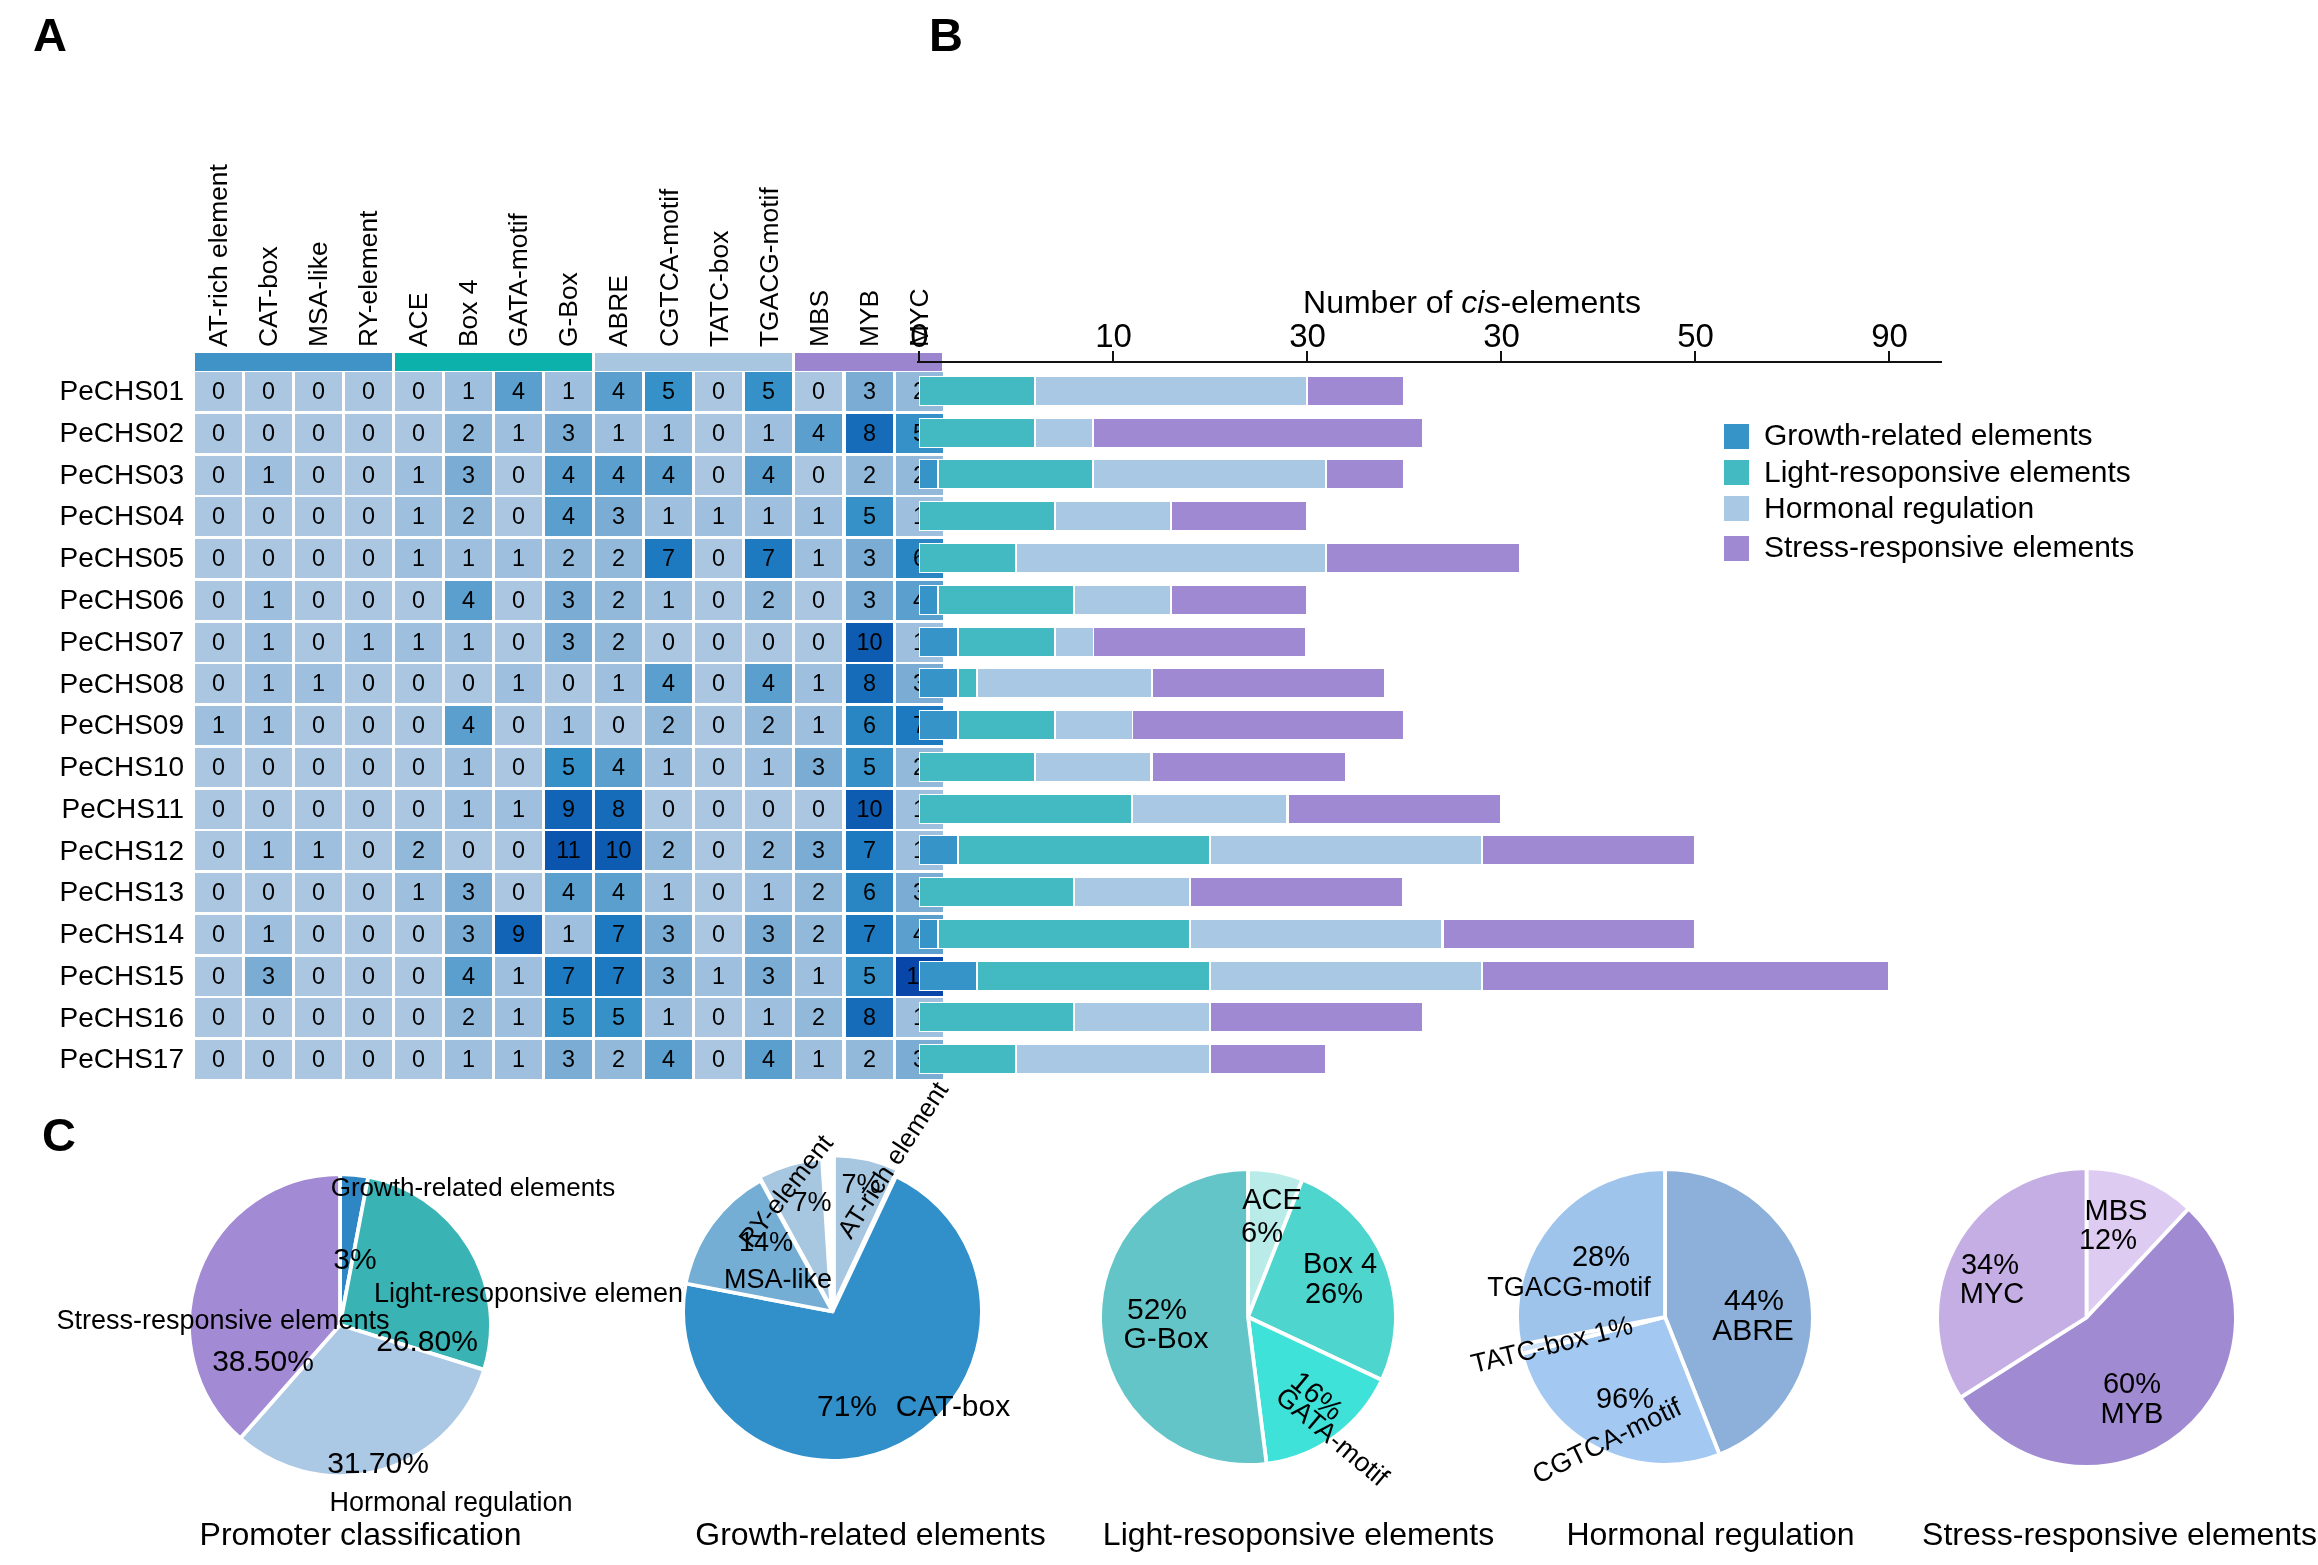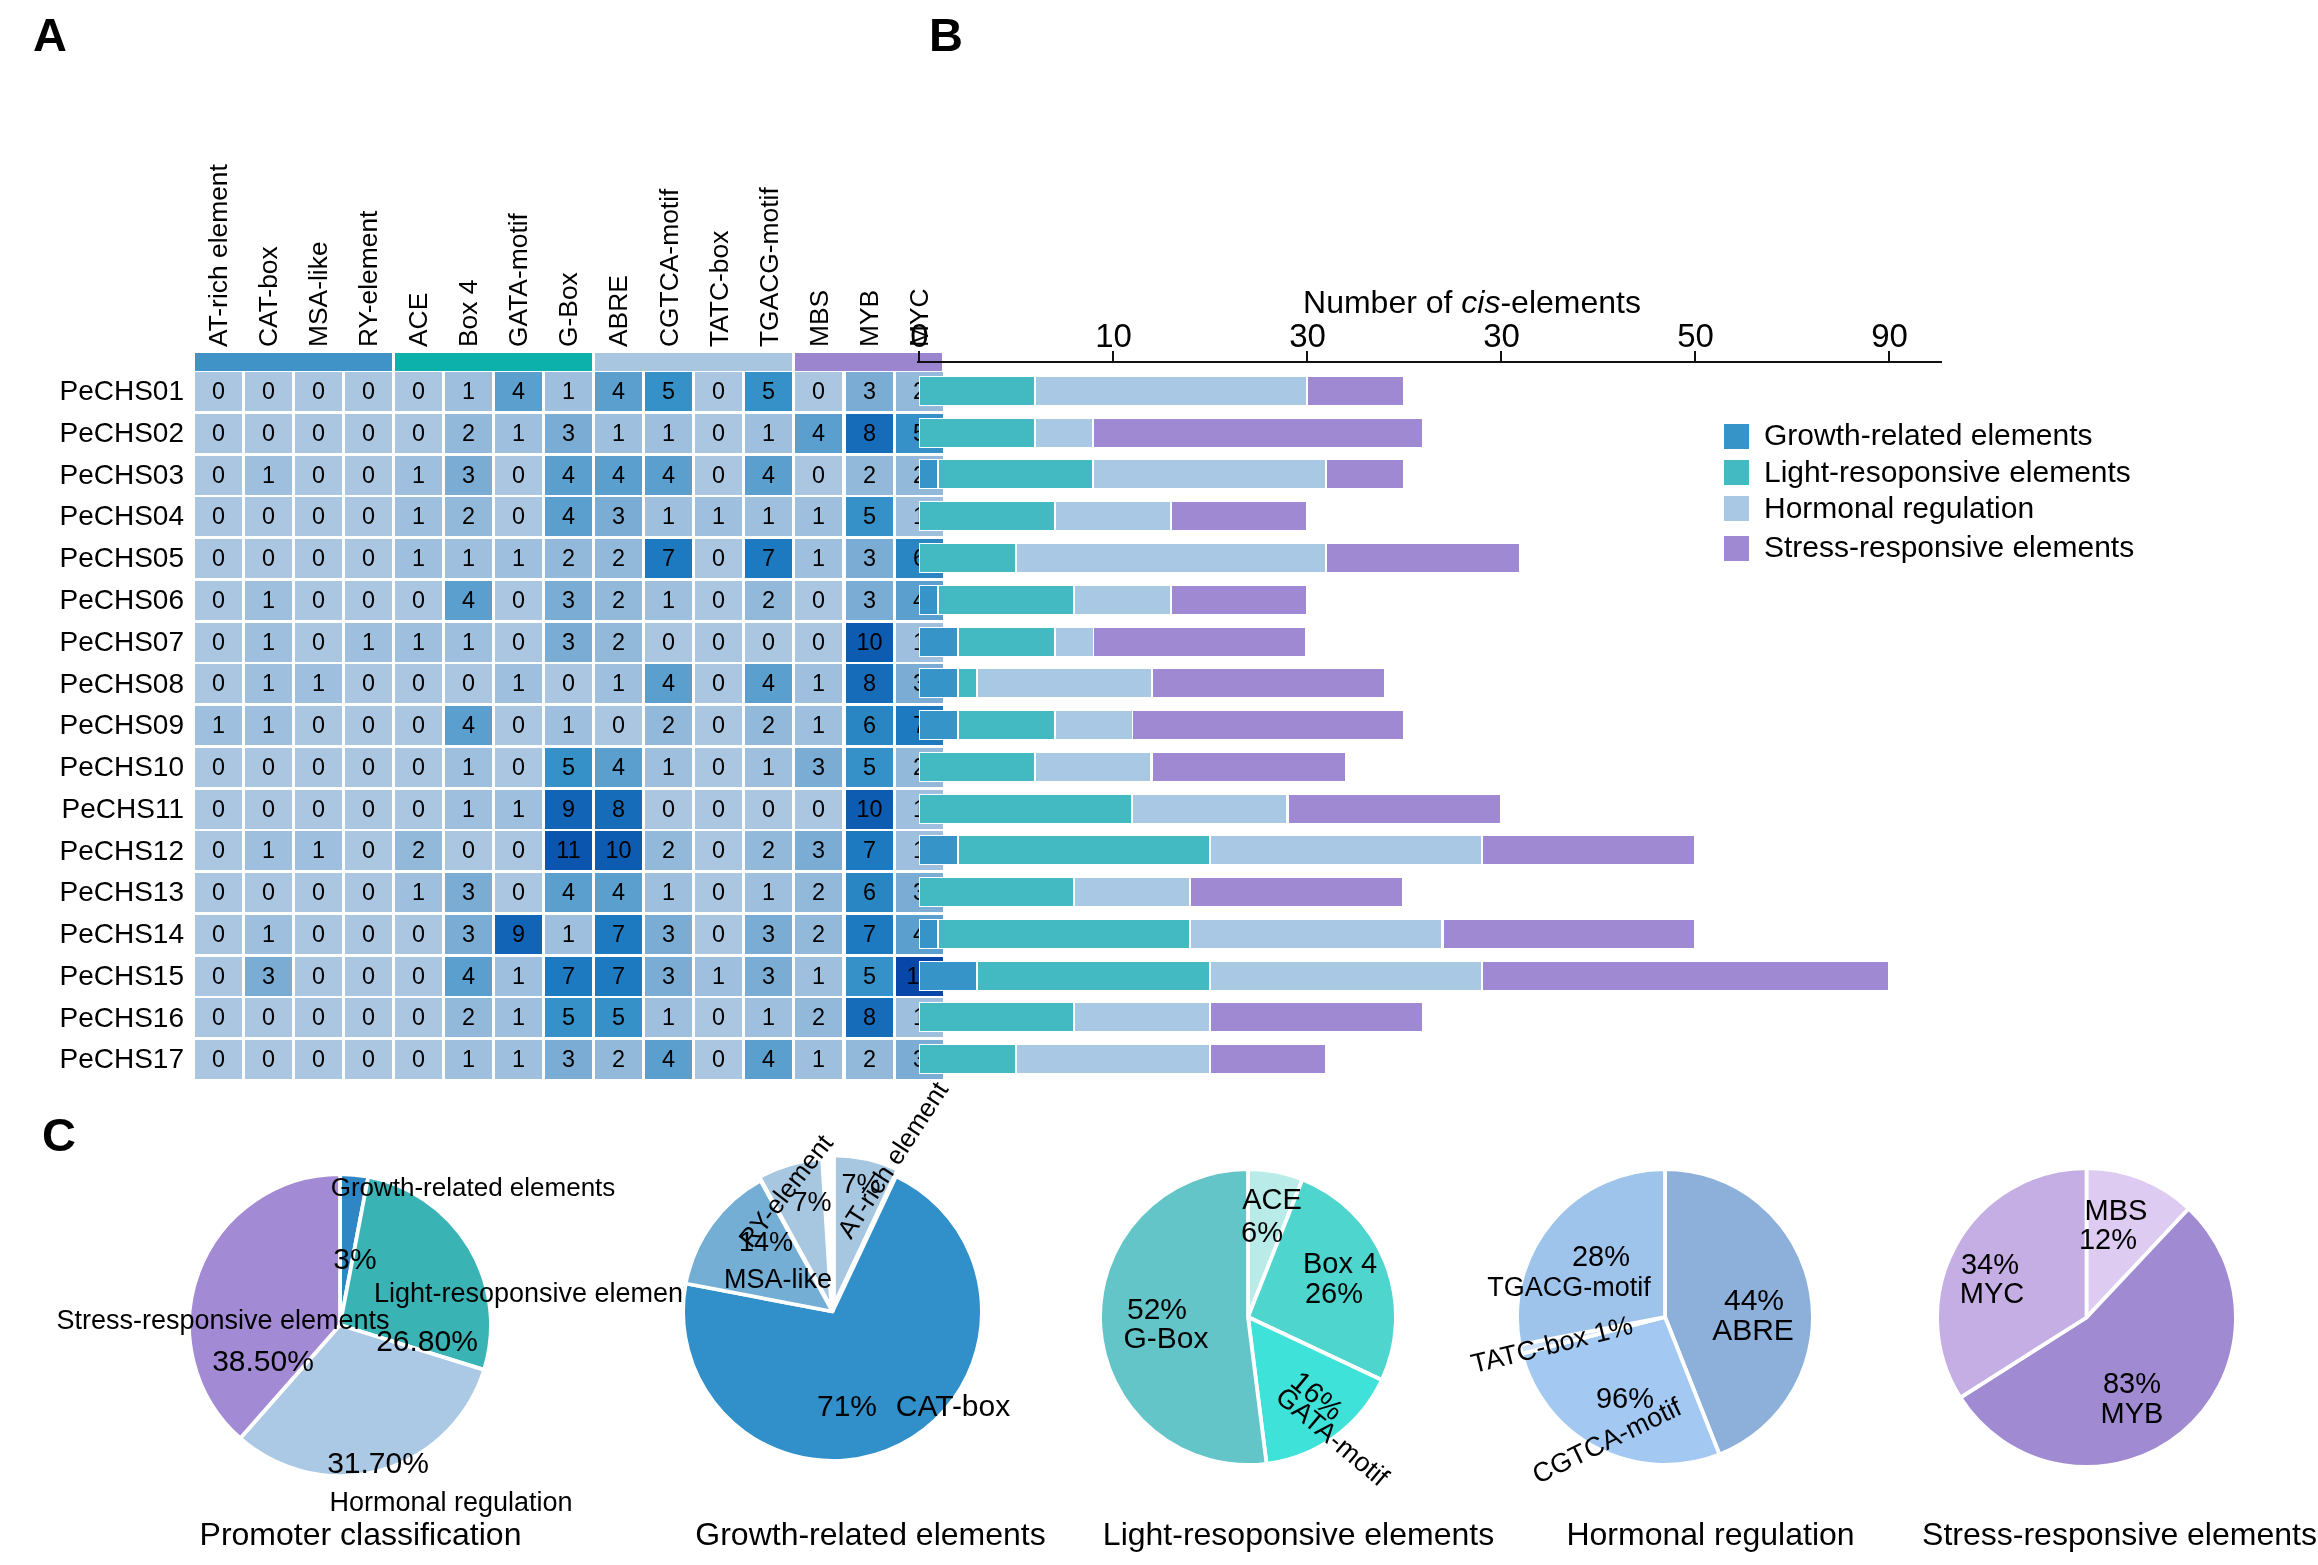--- a/index.html
+++ b/index.html
@@ -507,18 +507,18 @@
           <title>MYB 54%</title>
         </path>
         <path d="M 214 214 L 46.82307075060106 320.09370540584143 A 198 198 0 0 1 213.99999999999994 16 Z" fill="#c5aee4" stroke="#fff" stroke-width="5" stroke-linejoin="round">
           <title>MYC 34%</title>
         </path>
       </svg>
       <div class="pie-ann" style="left: 2116px; top: 1210px; font-size: 29px; transform: translate(-50%, -50%) rotate(0deg);">MBS</div>
       <div class="pie-ann" style="left: 2108px; top: 1239px; font-size: 29px; transform: translate(-50%, -50%) rotate(0deg);">12%</div>
       <div class="pie-ann" style="left: 1990px; top: 1264px; font-size: 29px; transform: translate(-50%, -50%) rotate(0deg);">34%</div>
       <div class="pie-ann" style="left: 1992px; top: 1293px; font-size: 29px; transform: translate(-50%, -50%) rotate(0deg);">MYC</div>
-      <div class="pie-ann" style="left: 2132px; top: 1383px; font-size: 29px; transform: translate(-50%, -50%) rotate(0deg);">83%</div>
+      <div class="pie-ann" style="left: 2132px; top: 1383px; font-size: 29px; transform: translate(-50%, -50%) rotate(0deg);">60%</div>
       <div class="pie-ann" style="left: 2132px; top: 1413px; font-size: 29px; transform: translate(-50%, -50%) rotate(0deg);">MYB</div>
       <div class="pie-caption" style="left: 1878px; top: 1516px;">Stress-responsive elements</div>
     </div>
 </div>
 
 
 </body></html>

